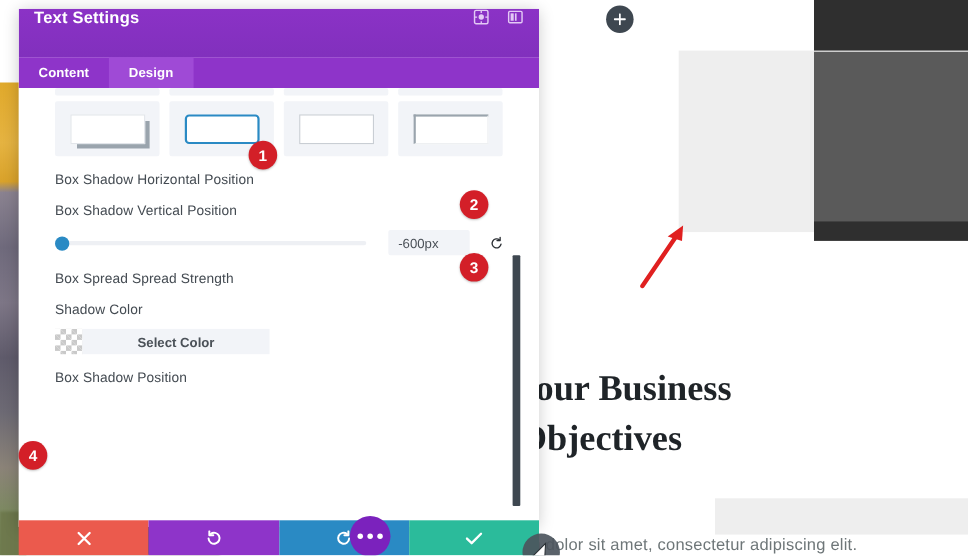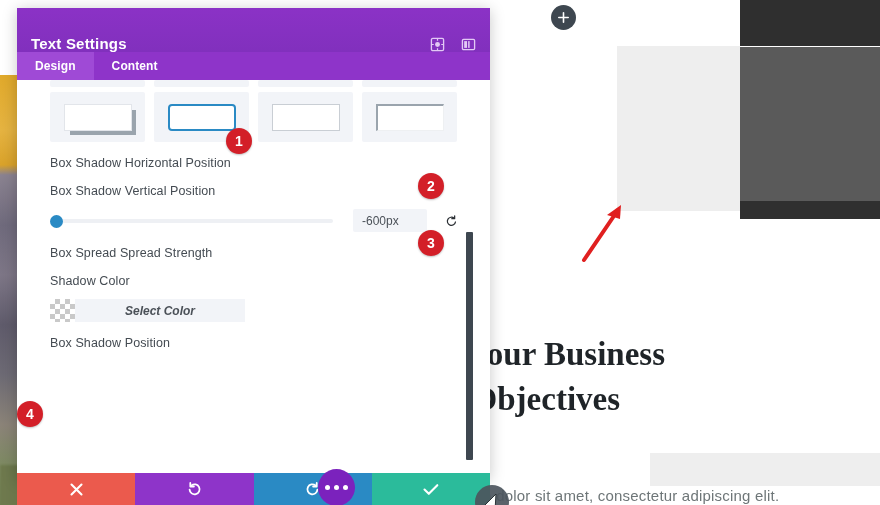--- a/index.html
+++ b/index.html
@@ -144,21 +144,21 @@
     overflow: hidden;
     display: flex;
     flex-direction: column;
   }
 
   .modal-header {
     height: 44px;
     background: #8e34c9;
     background: linear-gradient(180deg,#8b32c6,#8130bd);
     display: flex;
-    align-items: flex-end;
+    align-items: flex-start;
     padding: 0 14px;
     flex: 0 0 auto;
   }
   .modal-title {
     color: #ffffff;
     font-size: 15px;
     font-weight: 700;
     letter-spacing: 0.2px;
     flex: 1 1 auto;
   }
@@ -306,21 +306,20 @@
     width: 14px; height: 14px;
     color: #2b2f34;
     cursor: pointer;
   }
 
   
   .color-row {
     display: flex;
     align-items: center;
     margin-top: 2px;
-    font-style: italic;
   }
   .swatch {
     width: 25px; height: 23px;
     background-color: #ffffff;
     background-image:
       linear-gradient(45deg, #c9c9c9 25%, transparent 25%, transparent 75%, #c9c9c9 75%, #c9c9c9),
       linear-gradient(45deg, #c9c9c9 25%, transparent 25%, transparent 75%, #c9c9c9 75%, #c9c9c9);
     background-size: 10px 10px;
     background-position: 0 0, 5px 5px;
     cursor: pointer;
@@ -480,22 +479,22 @@
         </svg>
         <svg class="header-icon" viewBox="0 0 16 16">
           <rect x="1.5" y="2.5" width="13" height="11" rx="1.2" fill="none" stroke="currentColor" stroke-width="1.4"></rect>
           <rect x="3.4" y="4.4" width="3" height="7.2" fill="currentColor"></rect>
           <rect x="7.6" y="4.4" width="1.6" height="7.2" fill="currentColor"></rect>
         </svg>
       </div>
     </div>
 
     <div class="modal-tabs">
+      <div class="tab">Content</div>
       <div class="tab active">Design</div>
-      <div class="tab">Content</div>
     </div>
 
     <div class="modal-body">
 
       <div class="preset-row-clipped">
         <div></div>
         <div></div>
         <div></div>
         <div></div>
       </div>

